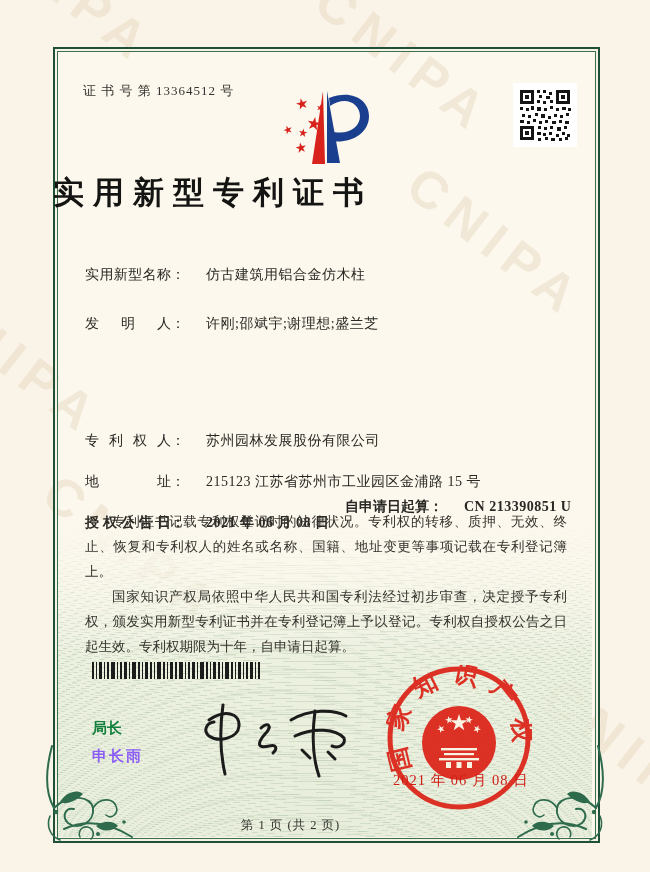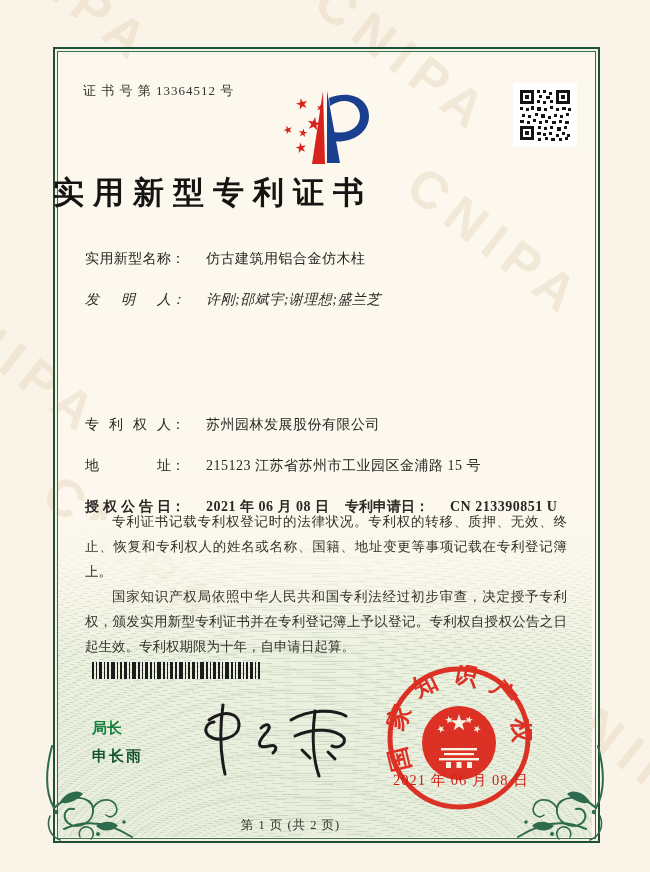--- a/index.html
+++ b/index.html
@@ -49,35 +49,35 @@
 
   .logo{position:absolute;left:276px;top:84px;width:100px;height:86px;}
   .qr{position:absolute;left:513px;top:83px;width:64px;height:64px;}
 
   .title{
     position:absolute;left:53px;top:172px;width:543px;
     text-align:left;font-size:31px;font-weight:600;letter-spacing:9px;color:#141412;
   }
 
   .row{position:absolute;left:85px;width:480px;font-size:14px;color:#292824;white-space:nowrap;}
-  .lbl{display:inline-block;width:86px;text-align:justify;text-align-last:justify;vertical-align:baseline;}
+  .lbl{display:inline-block;width:86px;text-align:justify;text-align-last:justify;vertical-align:baseline;margin-top:16px;}
   .colon{display:inline-block;}
   .val{margin-left:21px;letter-spacing:0.5px;}
   .grant-group{position:absolute;left:260px;top:0;}
 
   .paras{
     position:absolute;left:85px;top:509px;width:482px;
     font-size:13.5px;line-height:25px;color:#33322c;text-align:justify;
   }
   .paras p{margin:0;text-indent:2em;}
 
   .barcode{position:absolute;left:92px;top:662px;width:170px;height:17px;}
 
   .officer-title{position:absolute;left:92px;top:719px;font-family:"Liberation Sans","DejaVu Sans",sans-serif;font-weight:600;font-size:15px;color:#15803d;}
-  .officer-name{position:absolute;left:92px;top:747px;font-family:"Liberation Sans","DejaVu Sans",sans-serif;font-weight:600;font-size:15px;color:#14532d;letter-spacing:2px;}
+  .officer-name{position:absolute;left:92px;top:747px;font-family:"Liberation Sans","DejaVu Sans",sans-serif;font-weight:600;font-size:15px;color:#8b5cf6;letter-spacing:2px;}
   .signature{position:absolute;left:195px;top:698px;width:160px;height:80px;}
 
   .seal{position:absolute;left:386px;top:665px;width:146px;height:146px;z-index:6;opacity:0.93;}
   .seal-date{
     position:absolute;left:393px;top:771px;width:140px;z-index:7;
     color:#cf1d15;font-size:14.5px;letter-spacing:1px;white-space:nowrap;
   }
   .flourish{position:absolute;width:100px;height:110px;z-index:6;}
   .flourish.left{left:36px;top:742px;}
   .flourish.right{left:514px;top:742px;transform:scaleX(-1);}
@@ -189,33 +189,33 @@
         <rect x="46" y="55" width="3" height="3"></rect>
           <rect x="52" y="54" width="3" height="3"></rect>
       </g>
     </svg>
 
     <div class="title">实用新型专利证书</div>
 
     <div class="row" style="top:250px;">
       <span class="lbl">实用新型名称</span><span class="colon">：</span><span class="val">仿古建筑用铝合金仿木柱</span>
     </div>
-    <div class="row" style="top:291px;font-style:italic;">
+    <div class="row" style="top:299px;">
       <span class="lbl">发明人</span><span class="colon">：</span><span class="val">许刚;邵斌宇;谢理想;盛兰芝</span>
     </div>
     <div class="row" style="top:416px;">
       <span class="lbl">专利权人</span><span class="colon">：</span><span class="val">苏州园林发展股份有限公司</span>
     </div>
     <div class="row" style="top:457px;">
       <span class="lbl">地址</span><span class="colon">：</span><span class="val">215123 江苏省苏州市工业园区金浦路 15 号</span>
     </div>
     <div class="row" style="top:498px;font-weight:bold;">
       <span class="lbl">授权公告日</span><span class="colon">：</span><span class="val">2021 年 06 月 08 日</span>
       <span class="grant-group">
-        <span>专利申请日</span><span class="colon">：</span><span class="val">CN 213390851 U</span>
+        <span>自申请日起算</span><span class="colon">：</span><span class="val">CN 213390851 U</span>
       </span>
     </div>
 
     <div class="paras">
       <p>专利证书记载专利权登记时的法律状况。专利权的转移、质押、无效、终止、恢复和专利权人的姓名或名称、国籍、地址变更等事项记载在专利登记簿上。</p>
       <p>国家知识产权局依照中华人民共和国专利法经过初步审查，决定授予专利权，颁发实用新型专利证书并在专利登记簿上予以登记。专利权自授权公告之日起生效。专利权期限为十年，自申请日起算。</p>
     </div>
 
     <svg class="barcode" viewBox="0 0 170 17" preserveAspectRatio="none">
       <g fill="#1c1c1c">

